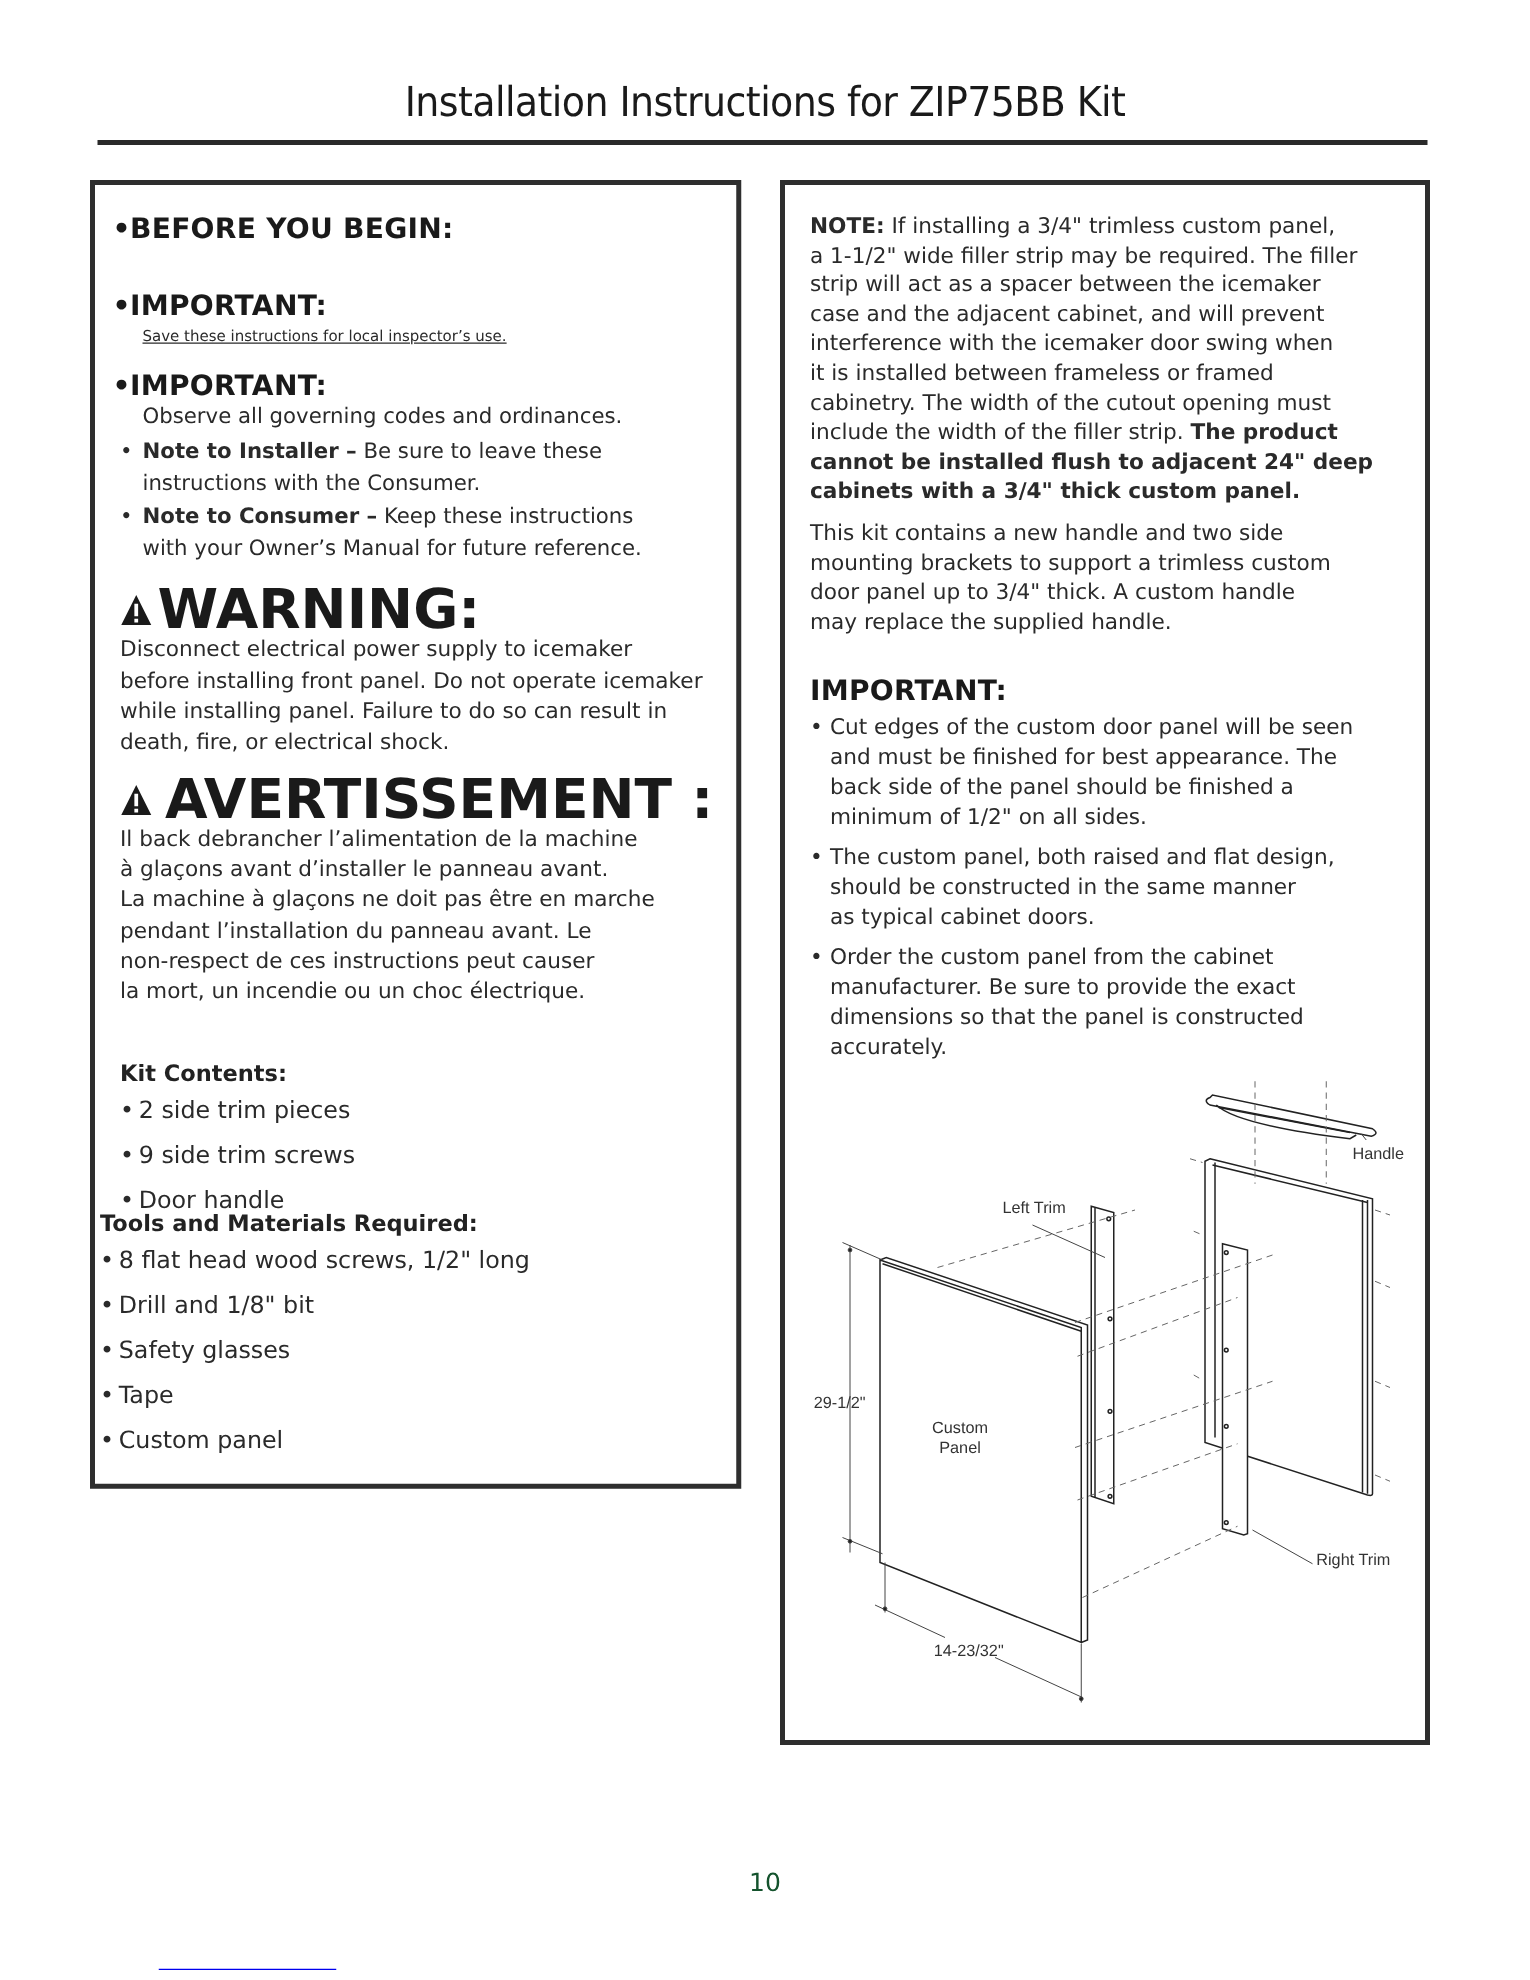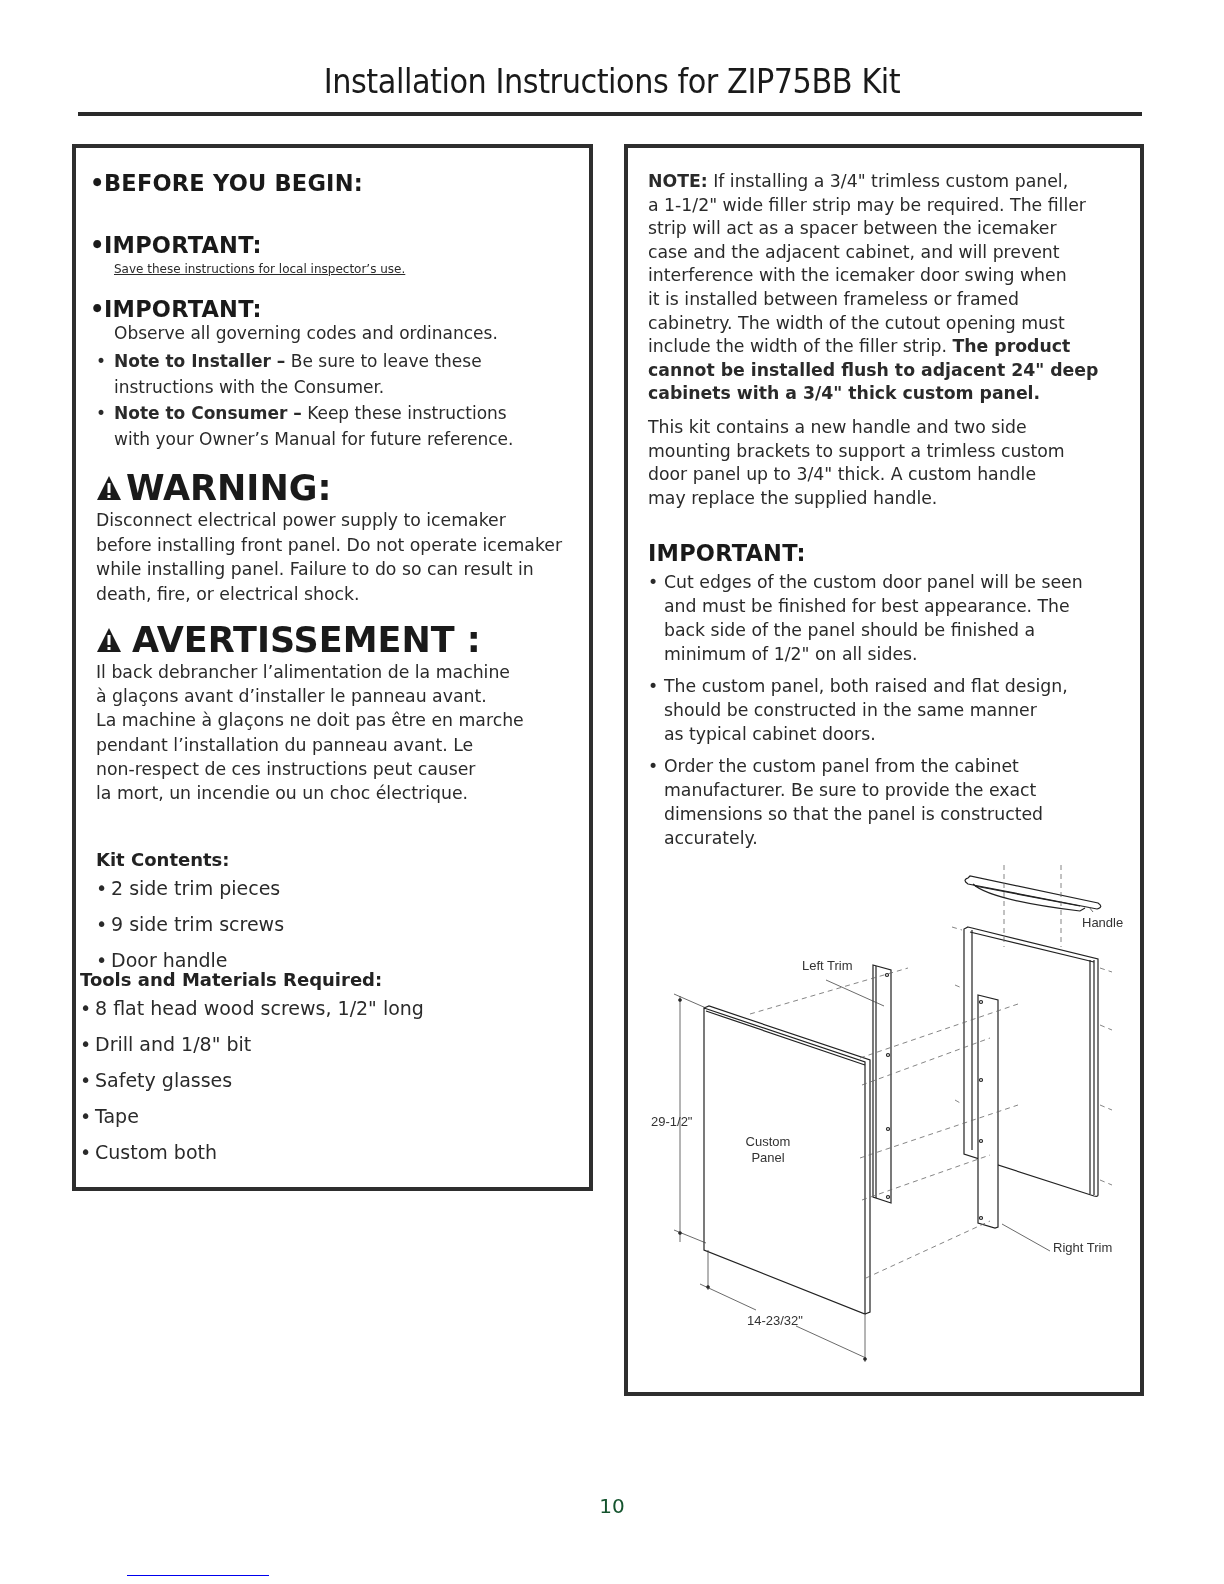--- a/index.html
+++ b/index.html
@@ -11,21 +11,21 @@
   .box { position: absolute; border: 4px solid #2e2e2e; box-sizing: border-box; }
   #left-box { left: 72px; top: 144px; width: 521px; height: 1047px; }
   #right-box { left: 624px; top: 144px; width: 520px; height: 1252px; }
   .inner { position: absolute; left: 0; top: 0; right: 0; bottom: 0; }
   .txt { font-size: 18.5px; line-height: 23.5px; color: #2a2a2a; }
   .light { font-weight: normal; }
   .bold { font-weight: bold; }
   .big-head { font-size: 22.5px; font-weight: 600; letter-spacing: 0.2px; line-height: 26px; color: #1a1a1a; }
   .bullet-row { display: flex; }
   .bullet { width: 14px; flex: none; }
-  .warn-head { font-size: 35px; font-weight: bold; line-height: 40px; color: #1a1a1a; display: flex; align-items: center; }
+  .warn-head { font-size: 44px; font-weight: bold; line-height: 40px; color: #1a1a1a; display: flex; align-items: center; }
   .warn-icon { width: 26px; height: 26px; margin-right: 4px; flex: none; }
   .sub-head { font-size: 18px; font-weight: bold; line-height: 24px; color: #222; }
   .list-item { font-size: 19px; line-height: 24px; color: #2a2a2a; margin-bottom: 12px; display: flex; }
   .list-item .dot { width: 15px; flex: none; }
   .page-num { position: absolute; left: 0; width: 1224px; top: 1494px; text-align: center; font-size: 20px; color: #14532d; }
   .blue-line { position: absolute; left: 127px; top: 1575px; width: 142px; height: 1px; background: #0000ee; }
   svg text { font-family: "Liberation Sans", sans-serif; }
 </style>
 </head>
 <body>
@@ -143,21 +143,21 @@
         <div class="list-item">
             <span class="dot">•</span>
             <span>Safety glasses</span>
           </div>
         <div class="list-item">
             <span class="dot">•</span>
             <span>Tape</span>
           </div>
         <div class="list-item">
             <span class="dot">•</span>
-            <span>Custom both</span>
+            <span>Custom panel</span>
           </div>
       </div>
     </div>
   </div>
 </div>
 
 <div class="box" id="right-box">
   <div class="inner">
 
     <div class="txt light" style="position:absolute; left:20px; top:22px; font-size:17.3px; line-height:23.6px;">

